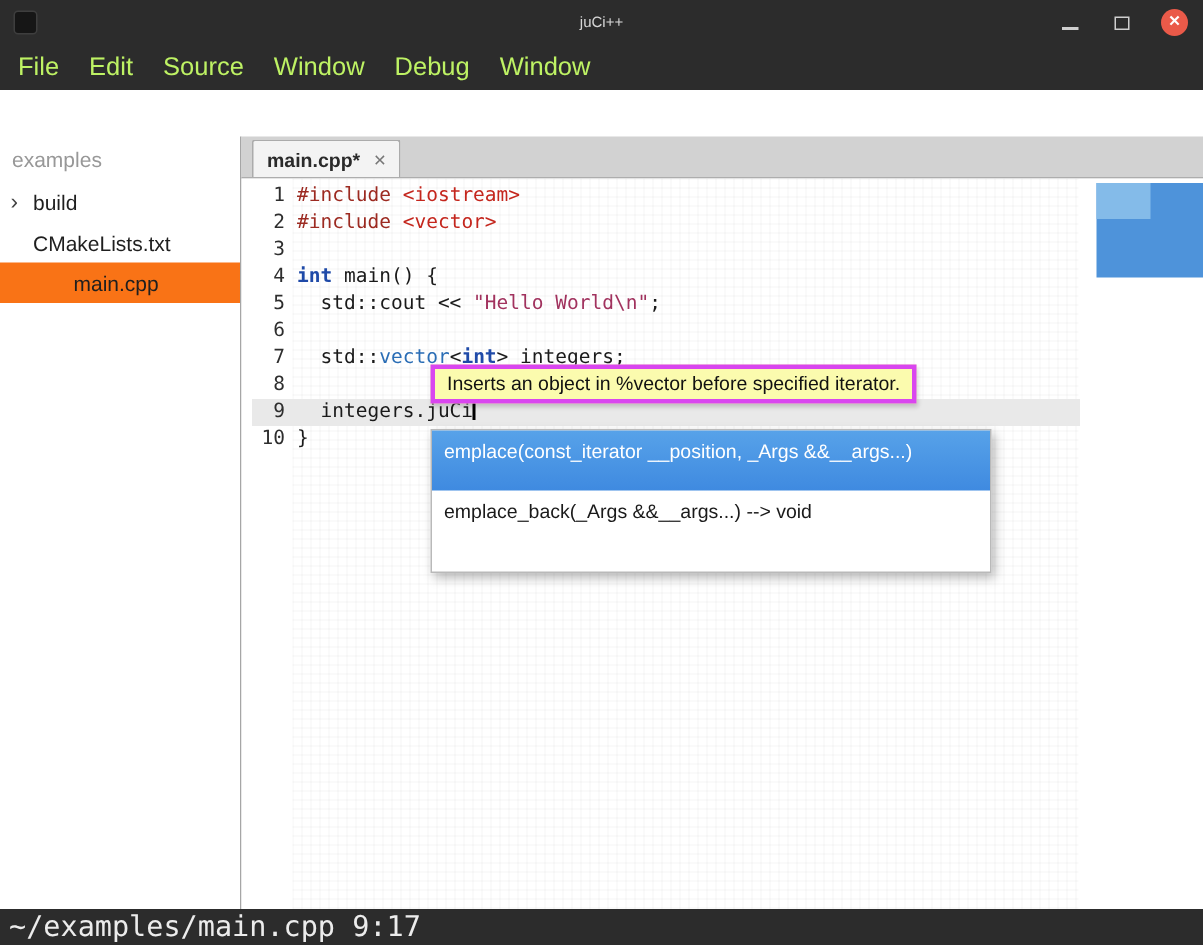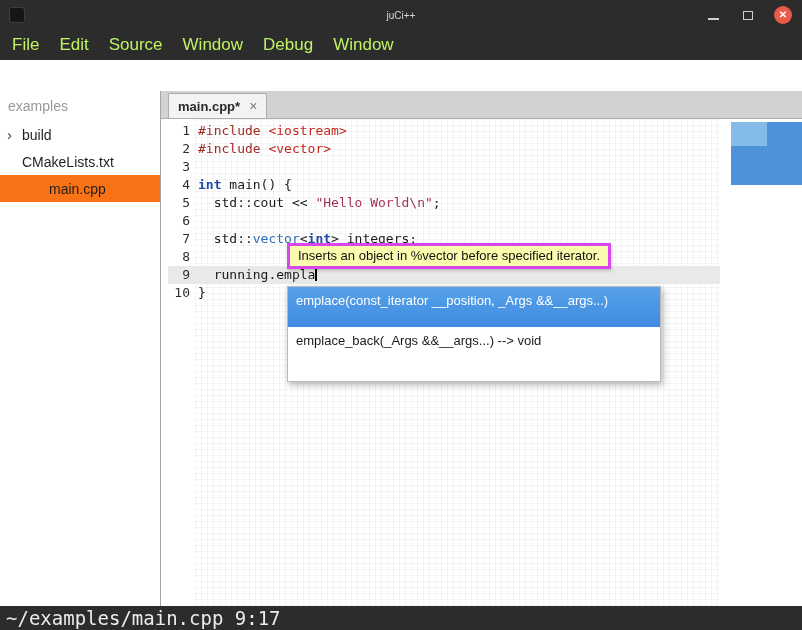--- a/index.html
+++ b/index.html
@@ -141,21 +141,21 @@
         <div class="grid"></div>
         <div class="code-lines" id="code-lines">
             <div class="code-line"><span class="ln">1</span><span class="code"><span class="seg-pp">#include </span><span class="seg-hdr">&lt;iostream&gt;</span></span></div>
             <div class="code-line"><span class="ln">2</span><span class="code"><span class="seg-pp">#include </span><span class="seg-hdr">&lt;vector&gt;</span></span></div>
             <div class="code-line"><span class="ln">3</span><span class="code"></span></div>
             <div class="code-line"><span class="ln">4</span><span class="code"><span class="seg-kw">int</span><span class="seg-pl"> main() {</span></span></div>
             <div class="code-line"><span class="ln">5</span><span class="code"><span class="seg-pl">  std::cout &lt;&lt; </span><span class="seg-str">"Hello World\n"</span><span class="seg-pl">;</span></span></div>
             <div class="code-line"><span class="ln">6</span><span class="code"></span></div>
             <div class="code-line"><span class="ln">7</span><span class="code"><span class="seg-pl">  std::</span><span class="seg-typ">vector</span><span class="seg-pl">&lt;</span><span class="seg-kw">int</span><span class="seg-pl">&gt;</span><span class="seg-pl"> integers;</span></span></div>
             <div class="code-line"><span class="ln">8</span><span class="code"></span></div>
-            <div class="code-line current"><span class="ln">9</span><span class="code"><span class="seg-pl">  running.empla</span><span class="seg-caret"></span></span></div>
+            <div class="code-line current"><span class="ln">9</span><span class="code"><span class="seg-pl">  integers.juCi</span><span class="seg-caret"></span></span></div>
             <div class="code-line"><span class="ln">10</span><span class="code"><span class="seg-pl">}</span></span></div>
           </div>
         <div class="scrollblock">
           <div class="scrollblock-inner"></div>
         </div>
         <div class="tooltip">Inserts an object in %vector before specified iterator.</div>
         <div class="popup" id="popup">
             <div class="completion-row selected">emplace(const_iterator __position, _Args &amp;&amp;__args...)</div>
             <div class="completion-row">emplace_back(_Args &amp;&amp;__args...) --&gt; void</div>
           </div>

